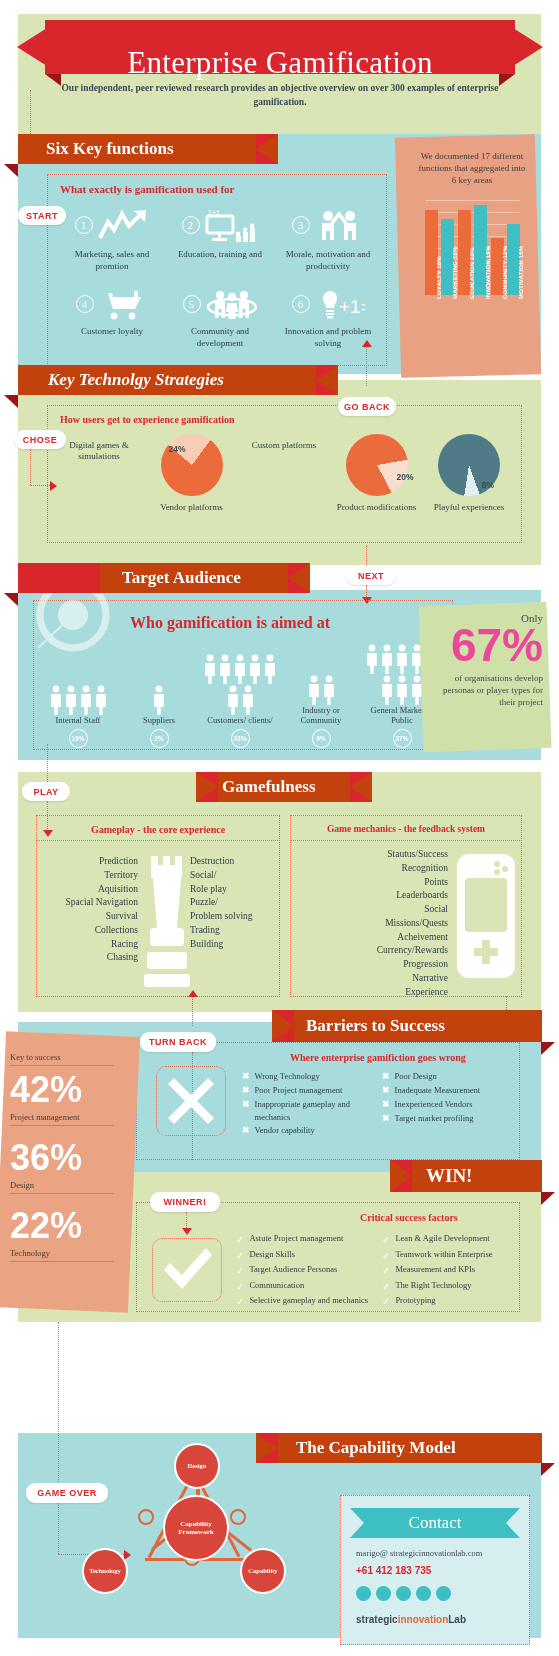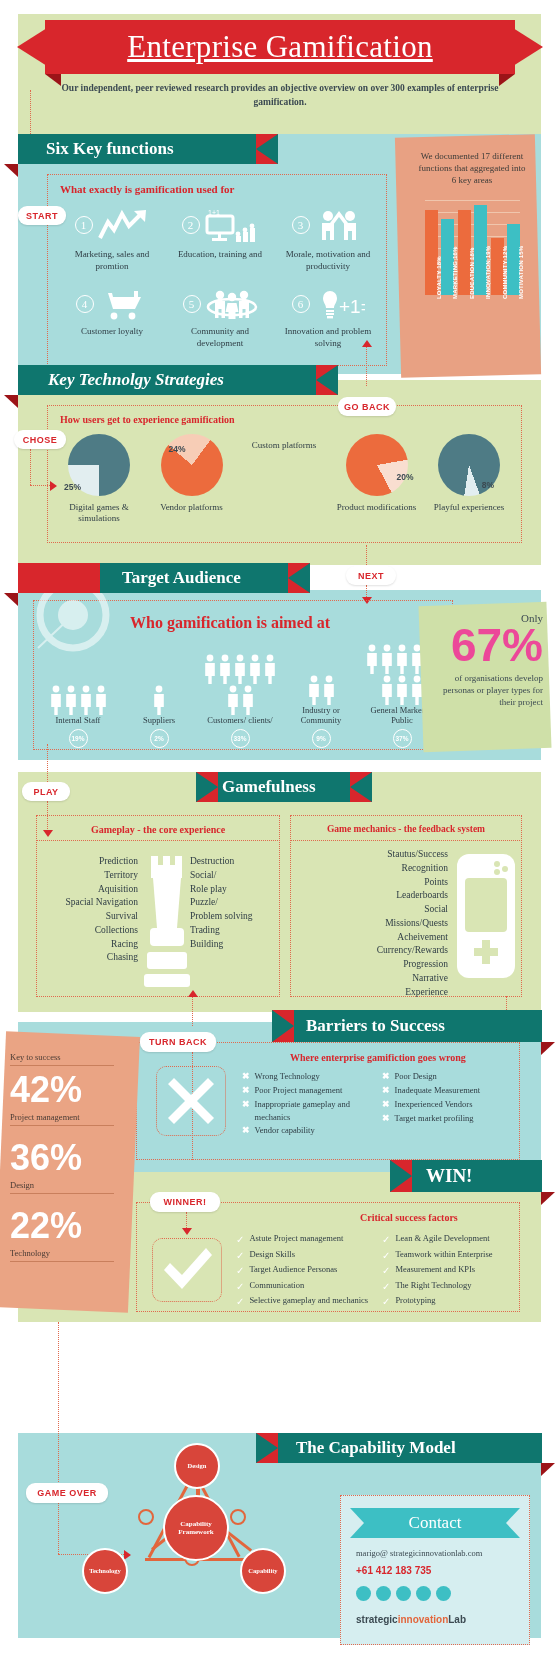--- a/index.html
+++ b/index.html
@@ -8,21 +8,21 @@
     background: #ffffff;
     font-family: "Liberation Serif", serif;
     overflow: hidden;
     position: relative;
   }
   .page { width: 559px; height: 1656px; position: relative; background:#fff; }
 
   
   .banner {
     position: absolute;
-    background: #0f766e;
+    background: #c2410c;
     color: #fff;
     font-family: "Liberation Serif", serif;
     font-weight: bold;
     display: flex;
     align-items: center;
     z-index: 30;
   }
   .banner .btxt { white-space: nowrap; }
   .notch-r {
     position:absolute; right:-0px; top:0; height:100%; width:22px;
@@ -57,24 +57,24 @@
   #heroband {
     position:absolute; left:45px; top:20px; width:470px; height:54px;
     background:#d8262c; z-index:20;
   }
   #heroband:before, #heroband:after{
     content:""; position:absolute; top:8px; width:30px; height:38px; background:#d8262c;
   }
   #heroband:before{ left:-28px; clip-path: polygon(100% 0, 0 50%, 100% 100%); }
   #heroband:after { right:-28px; clip-path: polygon(0 0, 100% 50%, 0 100%); }
   #herotitle{
-    position:absolute; left:45px; top:20px; width:470px; height:54px;
+    position:absolute; left:45px; top:36px; width:470px; height:54px;
     display:flex; align-items:center; justify-content:center;
     color:#fff; font-size:31px; font-family:"Liberation Serif", serif;
-    z-index:22; letter-spacing:.3px;text-decoration:underline;
+    z-index:22; letter-spacing:.3px;
   }
   .heroshadow{ position:absolute; background:#9c1418; z-index:19;}
 
   .sub { position:absolute; left:60px; top:82px; width:440px; text-align:center;
          color:#3c4a52; font-size:9.5px; font-weight:bold; line-height:1.45;}
 
   
   .fn-num{
     width:18px;height:18px;border:1.3px solid #ffffff;border-radius:50%;
     color:#fff;font-size:11px;display:flex;align-items:center;justify-content:center;
@@ -336,23 +336,20 @@
 
   <div class="dashed" style="position:absolute; left:47px; top:405px; width:475px; height:138px;"></div>
   <div class="hdr-title" style="position:absolute; left:60px; top:414px; font-size:10px;">How users get to experience gamification</div>
   <div class="pill" style="left:14px; top:430px; width:52px; height:19px; font-size:9px;">CHOSE</div>
   <div class="dotline" style="left:30px; top:449px; height:36px;"></div>
   <div class="dotline-h" style="left:30px; top:485px; width:22px;"></div>
   <div class="arrow-r" style="left:50px; top:481px;"></div>
 
   <div style="position:absolute; left:58px; top:434px; width:452px; display:flex; justify-content:space-between;">
     <div style="width:82px;display:flex;flex-direction:column;align-items:center;">
-      <div class="pie" style="background: conic-gradient(from 180deg, #e2eef0 0 25%, #4e7b85 25% 100%); box-shadow:0 0 0 0 #fff;">
-        <span class="pieval" style="left:-4px; bottom:4px;">25%</span>
-      </div>
       <div class="pielbl">Digital games &amp; simulations</div>
     </div>
     <div style="width:82px;display:flex;flex-direction:column;align-items:center;">
       <div class="pie" style="background: conic-gradient(from 310deg, #f7cdb6 0 24%, #ec6b3d 24% 100%);">
         <span class="pieval" style="left:8px; top:10px;">24%</span>
       </div>
       <div class="pielbl">Vendor platforms</div>
     </div>
     <div style="width:82px;display:flex;flex-direction:column;align-items:center;">
       <div class="pielbl">Custom platforms</div>

